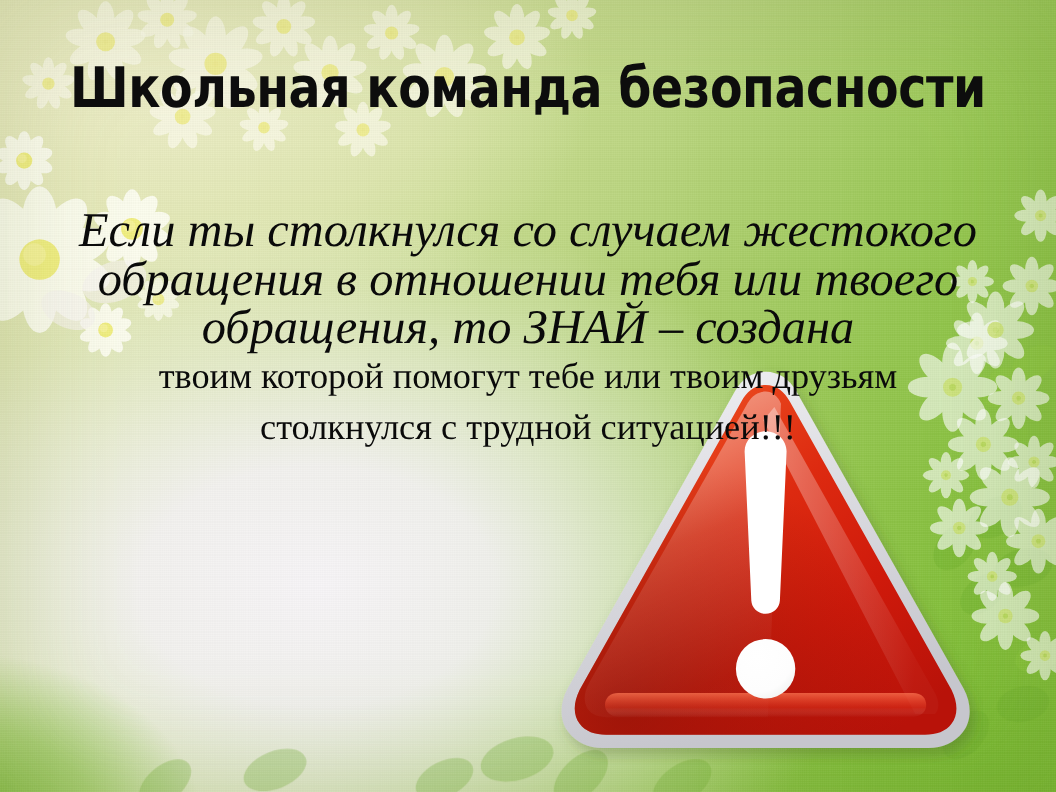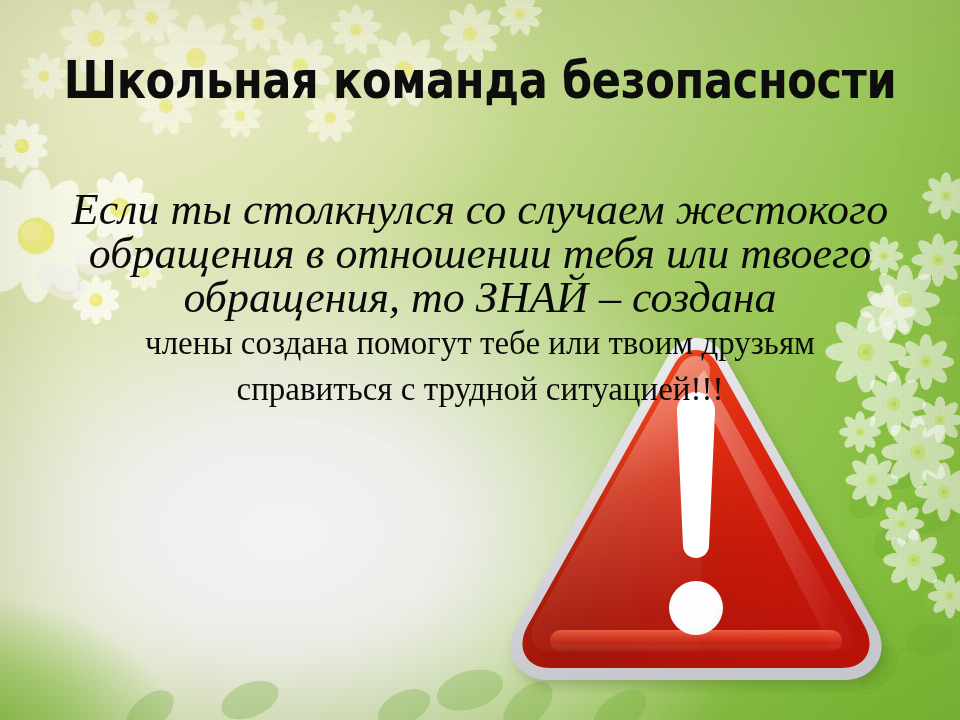--- a/index.html
+++ b/index.html
@@ -446,17 +446,17 @@
       <circle cx="198" cy="278" r="27" fill="url(#gExDot)"></circle>
     </svg>
   </div>
 
   <div id="title">Школьная команда безопасности</div>
 
   <div id="body-text">
     <div class="bline l1">Если ты столкнулся со случаем жестокого</div>
     <div class="bline l2">обращения в отношении тебя или твоего</div>
     <div class="bline l3">обращения, то ЗНАЙ – создана</div>
-    <div class="bline l5">члены создана помогут тебе или твоим друзьям</div>
-    <div class="bline l6">справиться с трудной ситуацией!!!</div>
+    <div class="bline l5">твоим которой помогут тебе или твоим друзьям</div>
+    <div class="bline l6">столкнулся с трудной ситуацией!!!</div>
   </div>
 
 </div>
 
 </body></html>

